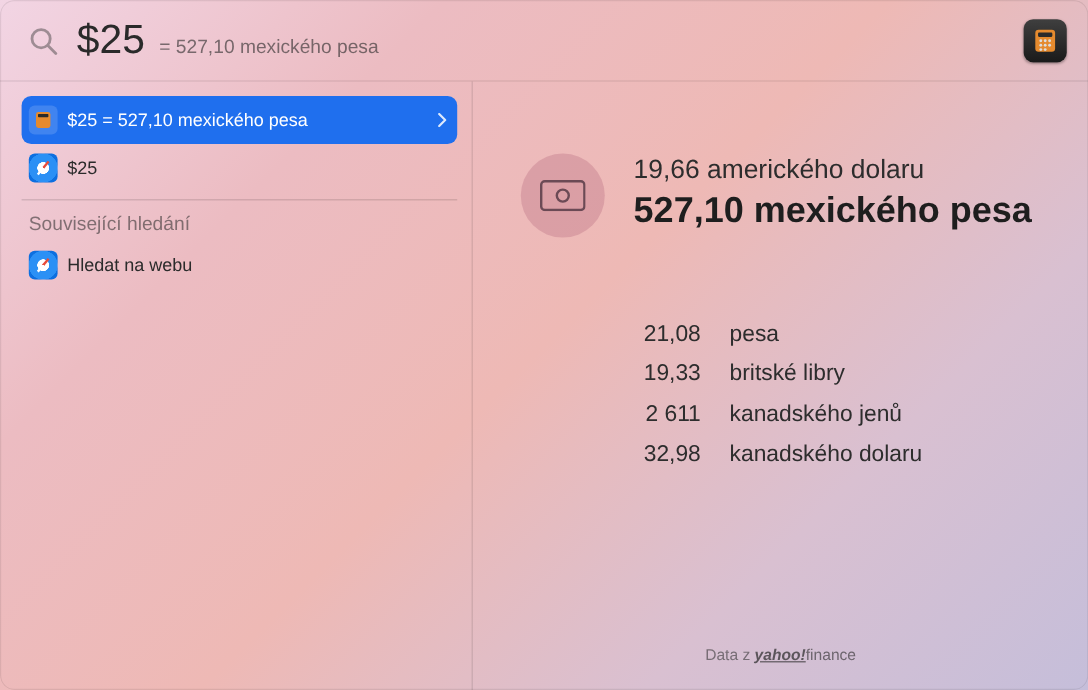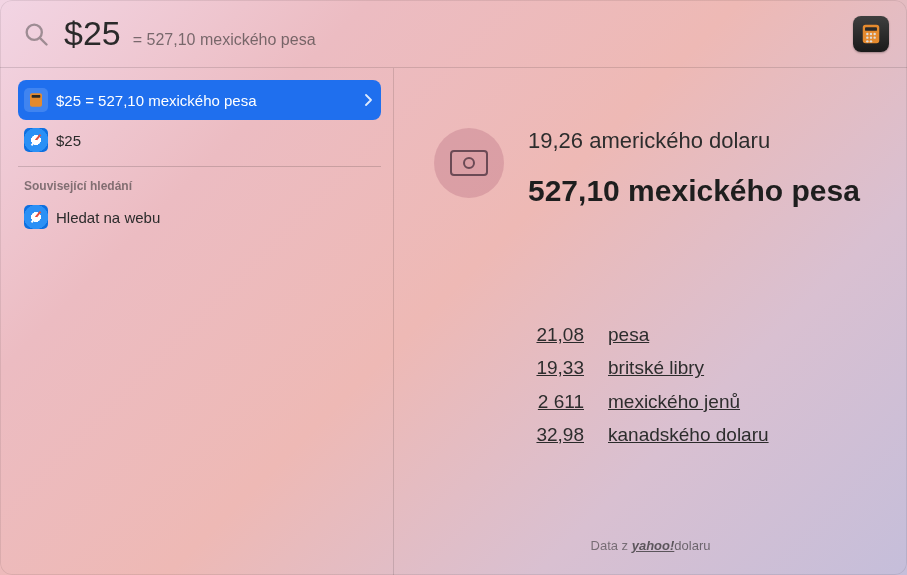--- a/index.html
+++ b/index.html
@@ -56,32 +56,32 @@
     position: relative;
   }
   .mini-safari::after{
     content:""; position:absolute; left:50%; top:50%;
     width:2px; height:14px; background:linear-gradient(#e74c3c 0 50%, #fff 50% 100%);
     transform: translate(-50%,-50%) rotate(40deg);
   }
   .result .label { flex: 1; white-space: nowrap; overflow: hidden; text-overflow: ellipsis; }
   .result .chev { opacity: 0.85; }
   .sidebar-sep { height:1px; background: rgba(0,0,0,0.15); margin: 6px 0 4px; }
-  .section-header { font-size: 12px; font-weight: 700; color: rgba(40,40,40,0.55); padding: 8px 6px 4px; }
+  .section-header { font-size: 16px; font-weight: 400; color: rgba(40,40,40,0.55); padding: 8px 6px 4px; }
   .detail { flex: 1; padding: 60px 40px 20px 40px; position: relative; }
   .hero { display: flex; gap: 24px; align-items: flex-start; }
   .bill-badge {
     width: 70px; height: 70px; border-radius: 50%;
     background: rgba(193,122,139,0.42);
     display:flex; align-items:center; justify-content:center; flex:0 0 auto;
   }
   .bill-badge svg { width: 38px; height: 26px; }
   .hero-text .line1 { font-size: 22px; font-weight: 500; color: #2d2d2d; }
-  .hero-text .line2 { font-size: 30px; font-weight: 700; color: #1e1e1e; margin-top: 20px; }
-  .rates { margin-top: 110px; margin-left: 60px; text-decoration: underline; }
+  .hero-text .line2 { font-size: 30px; font-weight: 700; color: #1e1e1e; margin-top: 5px; }
+  .rates { margin-top: 64px; margin-left: 60px; }
   .rate-row { display: flex; gap: 24px; font-size: 19px; color: #2d2d2d; line-height: 1.75; }
   .rate-row .val { width: 90px; text-align: right; }
   .source { position: absolute; bottom: 22px; left: 0; right: 0; text-align: center; font-size: 13px; color: rgba(40,40,40,0.55); }
   .source .brand-strong { font-weight: 800; color: rgba(40,40,40,0.7); font-style: italic; text-decoration: underline; }
   .source .brand-light { font-weight: 500; color: rgba(40,40,40,0.6); }
 </style>
 </head>
 <body>
 
 <div class="window">
@@ -146,43 +146,43 @@
 
     <div class="detail">
       <div class="hero">
         <div class="bill-badge">
           <svg viewBox="0 0 38 26">
             <rect x="1" y="1" width="36" height="24" rx="3" fill="none" stroke="#6b4a55" stroke-width="2"></rect>
             <circle cx="19" cy="13" r="5" fill="none" stroke="#6b4a55" stroke-width="2"></circle>
           </svg>
         </div>
         <div class="hero-text">
-          <div class="line1">19,26 amerického dolaru</div>
+          <div class="line1">19,66 amerického dolaru</div>
           <div class="line2">527,10 mexického pesa</div>
         </div>
       </div>
 
       <div class="rates">
         <div class="rate-row">
           <span class="val">21,08</span>
           <span>pesa</span>
         </div>
         <div class="rate-row">
           <span class="val">19,33</span>
           <span>britské libry</span>
         </div>
         <div class="rate-row">
           <span class="val">2 611</span>
-          <span>mexického jenů</span>
+          <span>kanadského jenů</span>
         </div>
         <div class="rate-row">
           <span class="val">32,98</span>
           <span>kanadského dolaru</span>
         </div>
       </div>
 
       <div class="source">
-        <span>Data z </span><span class="brand-strong">yahoo!</span><span class="brand-light">dolaru</span>
+        <span>Data z </span><span class="brand-strong">yahoo!</span><span class="brand-light">finance</span>
       </div>
     </div>
 
   </div>
 </div>
 
 </body></html>

